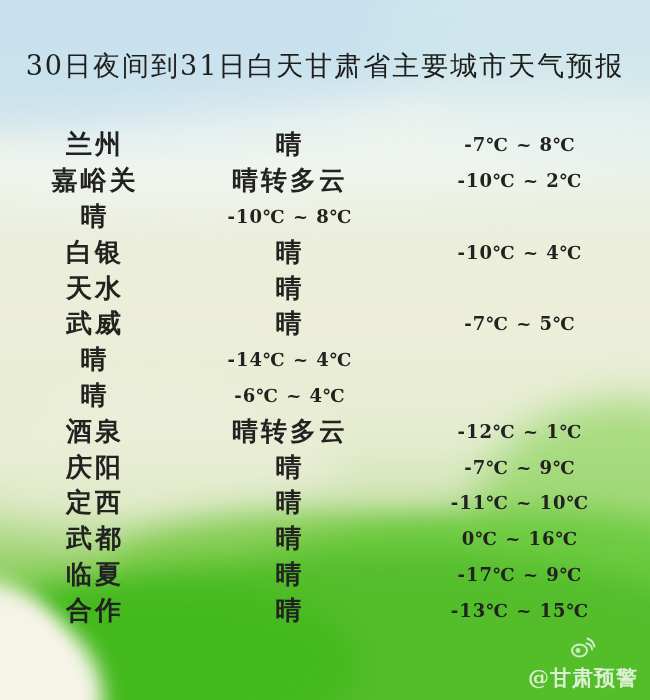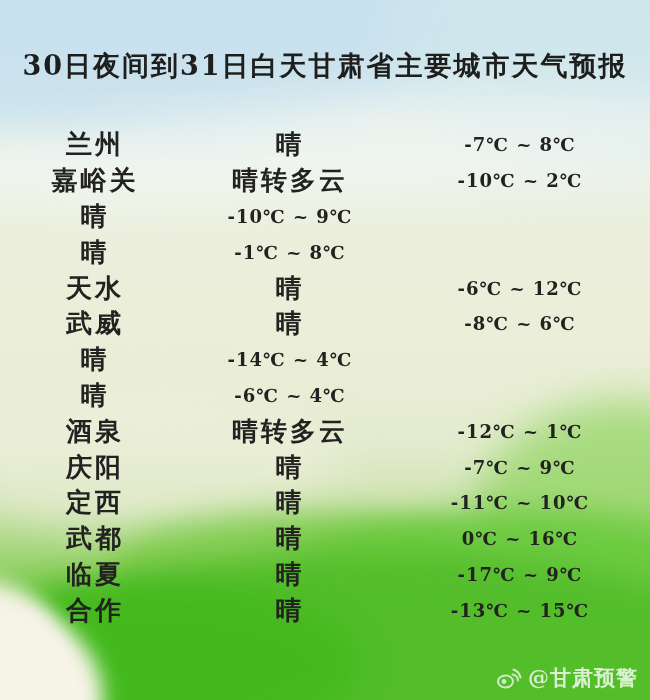--- a/index.html
+++ b/index.html
@@ -10,21 +10,21 @@
     font-family:"DejaVu Serif", serif;
     background:linear-gradient(180deg,
       #cde3ee 0%, #d3e7ee 8%, #dfecea 16%, #eaf2e8 24%,
       #ebeedb 34%, #eceed9 46%, #e9edd5 56%, #e2ebcd 64%,
       #cfe4b2 72%, #a3d579 79%, #74c845 86%, #58bf2e 93%, #4fbb28 100%);
   }
   .bg-svg{position:absolute;inset:0;pointer-events:none;}
   .title{
     position:absolute;top:48px;left:0;width:650px;
     text-align:center;
-    font-size:27px;font-weight:700;letter-spacing:2px;
+    font-size:27px;font-weight:400;letter-spacing:2px;
     color:#1e1e1c;
   }
   .table{
     position:absolute;top:127px;left:0;width:650px;
   }
   .row{
     display:grid;
     grid-template-columns:190px 200px 260px;
     height:35.8px;
     align-items:center;
@@ -34,21 +34,21 @@
     font-size:26px;font-weight:600;
     color:#222220;
     white-space:nowrap;
   }
   .cell.city,.cell.weather{letter-spacing:3px;}
   .cell.temp{font-size:18px;letter-spacing:1px;}
   .watermark{
     position:absolute;right:12px;bottom:8px;
     display:flex;align-items:center;gap:6px;
     color:rgba(255,255,255,0.78);
-    font-size:21px;font-weight:600;letter-spacing:1px;
+    font-size:21px;font-weight:600;letter-spacing:1px;flex-direction:column;
   }
   .watermark .wicon{display:block;opacity:0.85;}
 </style>
 </head>
 <body>
 
 <div class="canvas">
 
   <svg class="bg-svg" width="650" height="700" viewBox="0 0 650 700">
     <defs>
@@ -91,38 +91,38 @@
     </div>
 
     <div class="row">
       <div class="cell city">嘉峪关</div>
       <div class="cell weather">晴转多云</div>
       <div class="cell temp">-10℃ ~ 2℃</div>
     </div>
 
     <div class="row">
       <div class="cell weather">晴</div>
-      <div class="cell temp">-10℃ ~ 9℃</div>
+      <div class="cell temp">-10℃ ~ 8℃</div>
     </div>
 
     <div class="row">
+      <div class="cell city">白银</div>
       <div class="cell weather">晴</div>
-      <div class="cell temp">-1℃ ~ 8℃</div>
+      <div class="cell temp">-10℃ ~ 4℃</div>
     </div>
 
     <div class="row">
       <div class="cell city">天水</div>
       <div class="cell weather">晴</div>
-      <div class="cell temp">-6℃ ~ 12℃</div>
     </div>
 
     <div class="row">
       <div class="cell city">武威</div>
       <div class="cell weather">晴</div>
-      <div class="cell temp">-8℃ ~ 6℃</div>
+      <div class="cell temp">-7℃ ~ 5℃</div>
     </div>
 
     <div class="row">
       <div class="cell weather">晴</div>
       <div class="cell temp">-14℃ ~ 4℃</div>
     </div>
 
     <div class="row">
       <div class="cell weather">晴</div>
       <div class="cell temp">-6℃ ~ 4℃</div>

